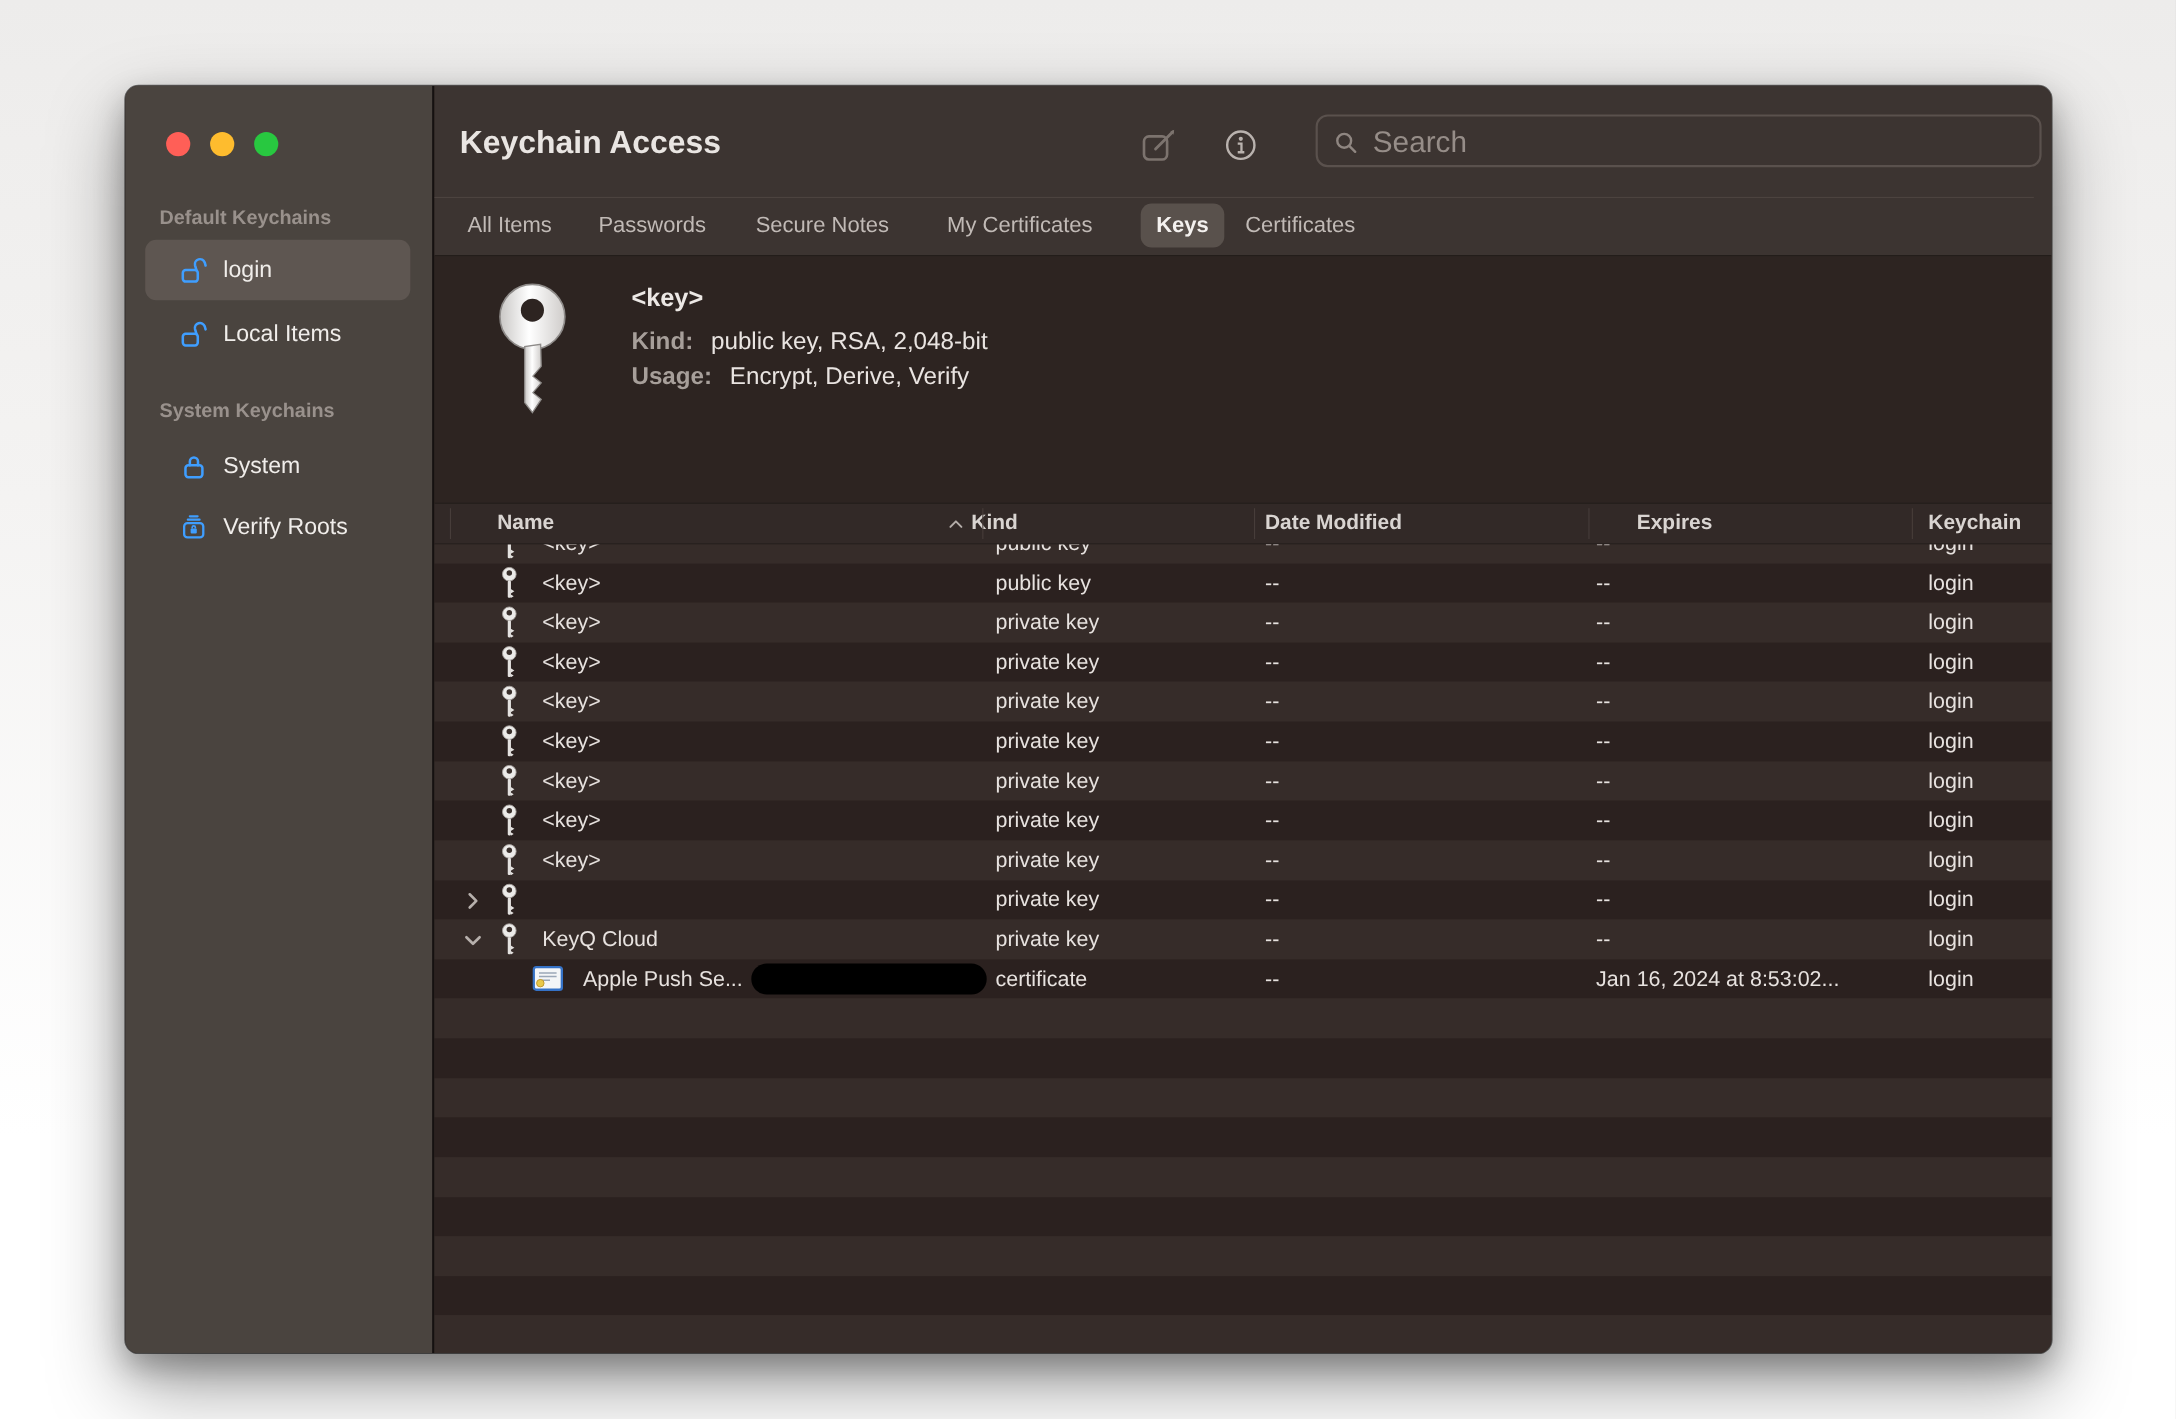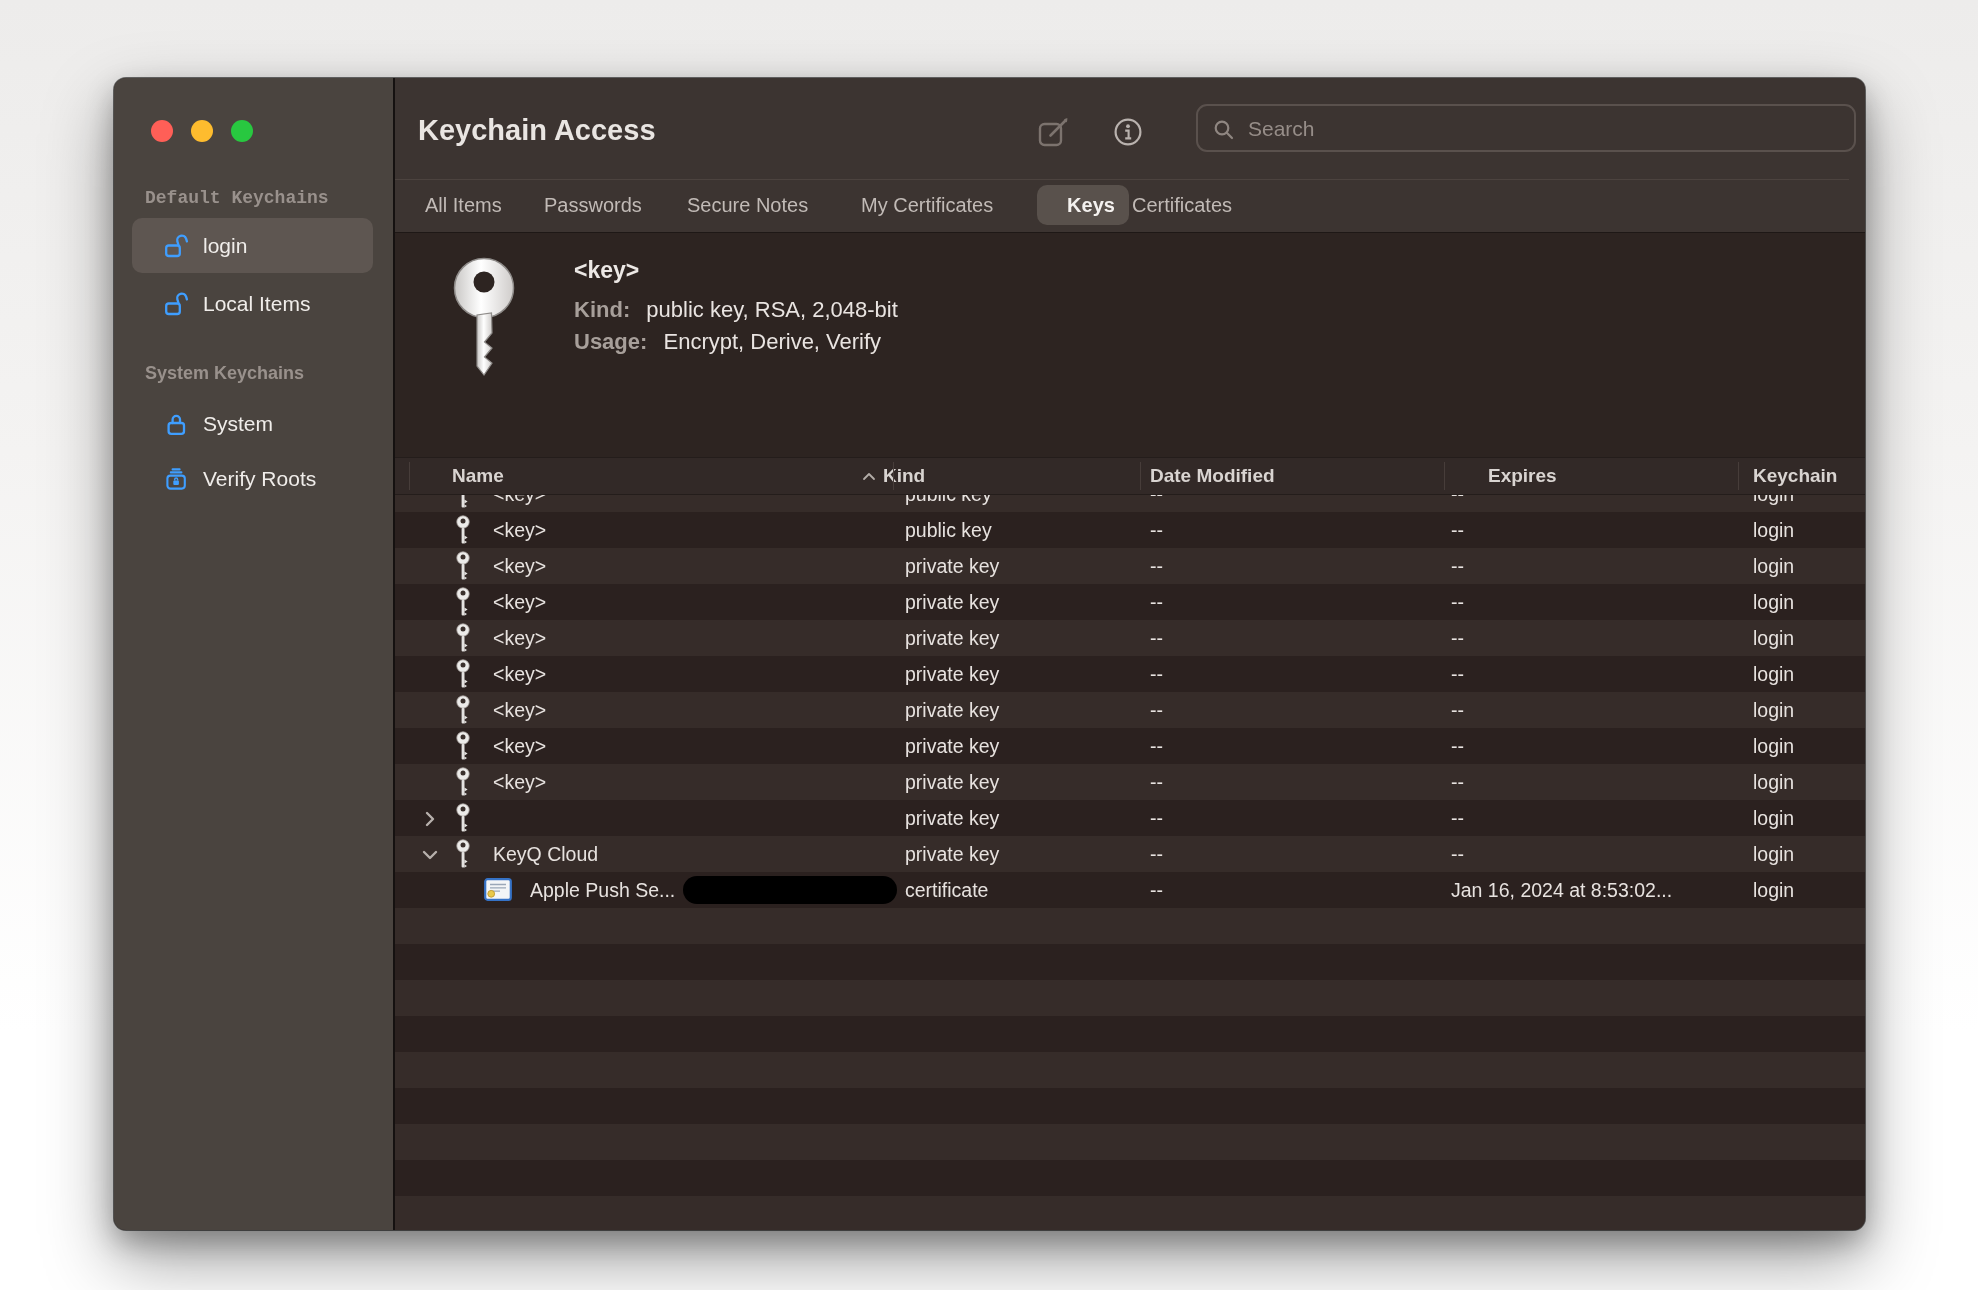--- a/index.html
+++ b/index.html
@@ -36,26 +36,26 @@
   .icon-compose{left:643px;}
   .icon-info{left:717px;}
   .searchbox{
     position:absolute;left:801px;top:26px;width:660px;height:48px;
     border:2px solid #5a514d;border-radius:11px;background:transparent;box-sizing:border-box;
   }
   .search-glyph{position:absolute;left:15px;top:13px;width:22px;height:22px;}
   .searchbox input{
     position:absolute;left:48px;top:2px;width:590px;height:40px;
     background:transparent;border:none;outline:none;
-    font-family:"Liberation Sans",sans-serif;font-size:21px;color:#86efac;
+    font-family:"Liberation Sans",sans-serif;font-size:27px;color:#86efac;
   }
   .searchbox input::placeholder{color:#968d88;}
   .tab-sep{position:absolute;left:0;top:101px;width:1454px;height:1px;background:#4c433f;}
   .tab{position:absolute;top:107px;height:40px;line-height:40px;font-size:20px;color:#c1bab6;white-space:nowrap;}
-  .tab.selected{background:#59514c;border-radius:10px;color:#f4f1ef;font-weight:700;text-align:center;padding-left:16px;}
+  .tab.selected{background:#59514c;border-radius:10px;color:#f4f1ef;font-weight:700;text-align:center;}
   
   .detail{position:absolute;left:0;top:155px;width:1470px;height:224px;background:#2d2421;}
   .bigkey{position:absolute;left:54px;top:24px;width:70px;height:120px;}
   .d-title{position:absolute;left:179px;top:24px;font-size:23px;font-weight:700;color:#ece8e5;}
   .d-row{position:absolute;left:179px;font-size:22px;white-space:nowrap;}
   .d-row .lbl{font-weight:700;color:#a79f9a;margin-right:10px;}
   .d-row .val{color:#e9e4e1;}
   
   .thead{position:absolute;left:0;top:379px;width:1470px;height:38px;background:#322927;border-top:1px solid #241d1b;border-bottom:1px solid #241d1b;box-sizing:border-box;}
   .th{position:absolute;top:0;height:36px;line-height:36px;font-size:19px;font-weight:700;color:#d9d4d1;white-space:nowrap;}
@@ -119,21 +119,21 @@
   </defs>
 </svg>
 
 <div class="window">
 
   <div class="sidebar">
     <div class="light red"></div>
     <div class="light yellow"></div>
     <div class="light green"></div>
 
-    <div class="side-header" style="top:110px;font-family:Liberation Mono, monospace;">Default Keychains</div>
+    <div class="side-header" style="top:110px;">Default Keychains</div>
 
     <div class="side-item selected" style="top:140px;">
       <svg class="side-icon" viewBox="0 0 26 24">
           <use href="#openlock"></use>
         </svg>
       <span class="side-label">login</span>
     </div>
     <div class="side-item" style="top:198px;">
       <svg class="side-icon" viewBox="0 0 26 24">
           <use href="#openlock"></use>

